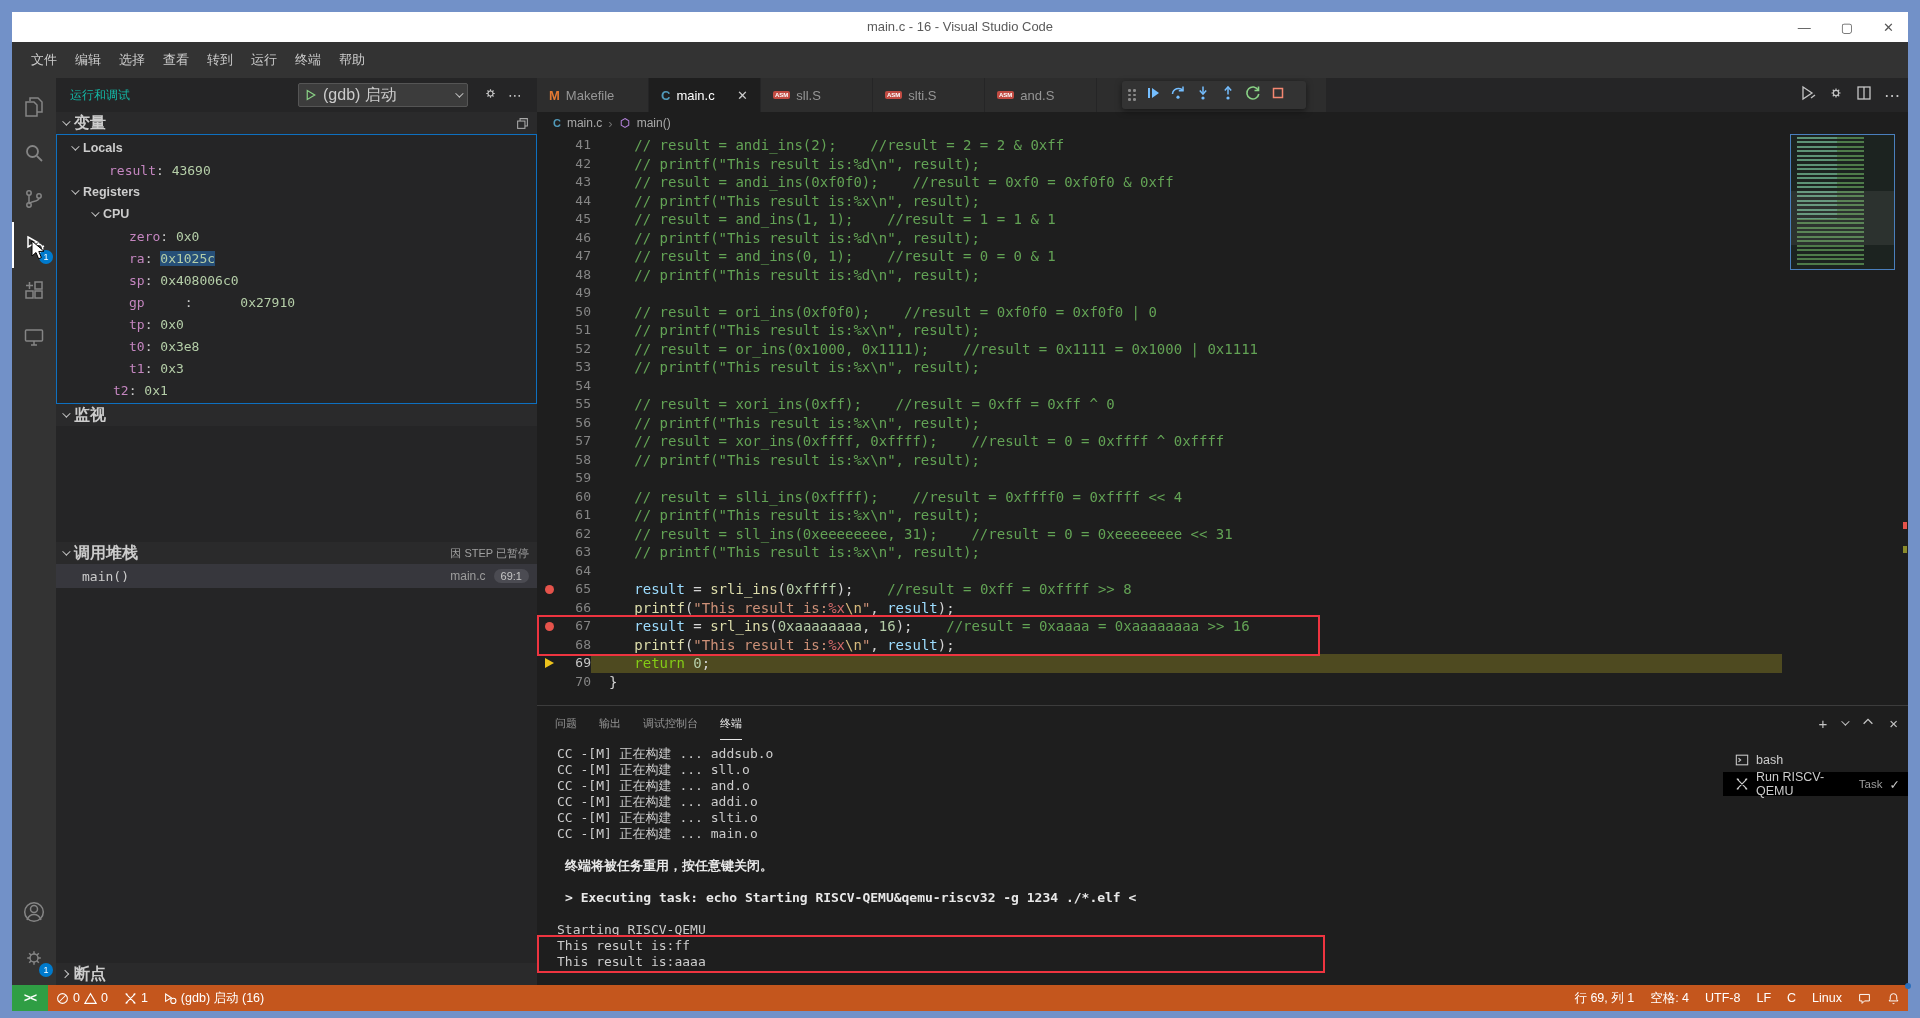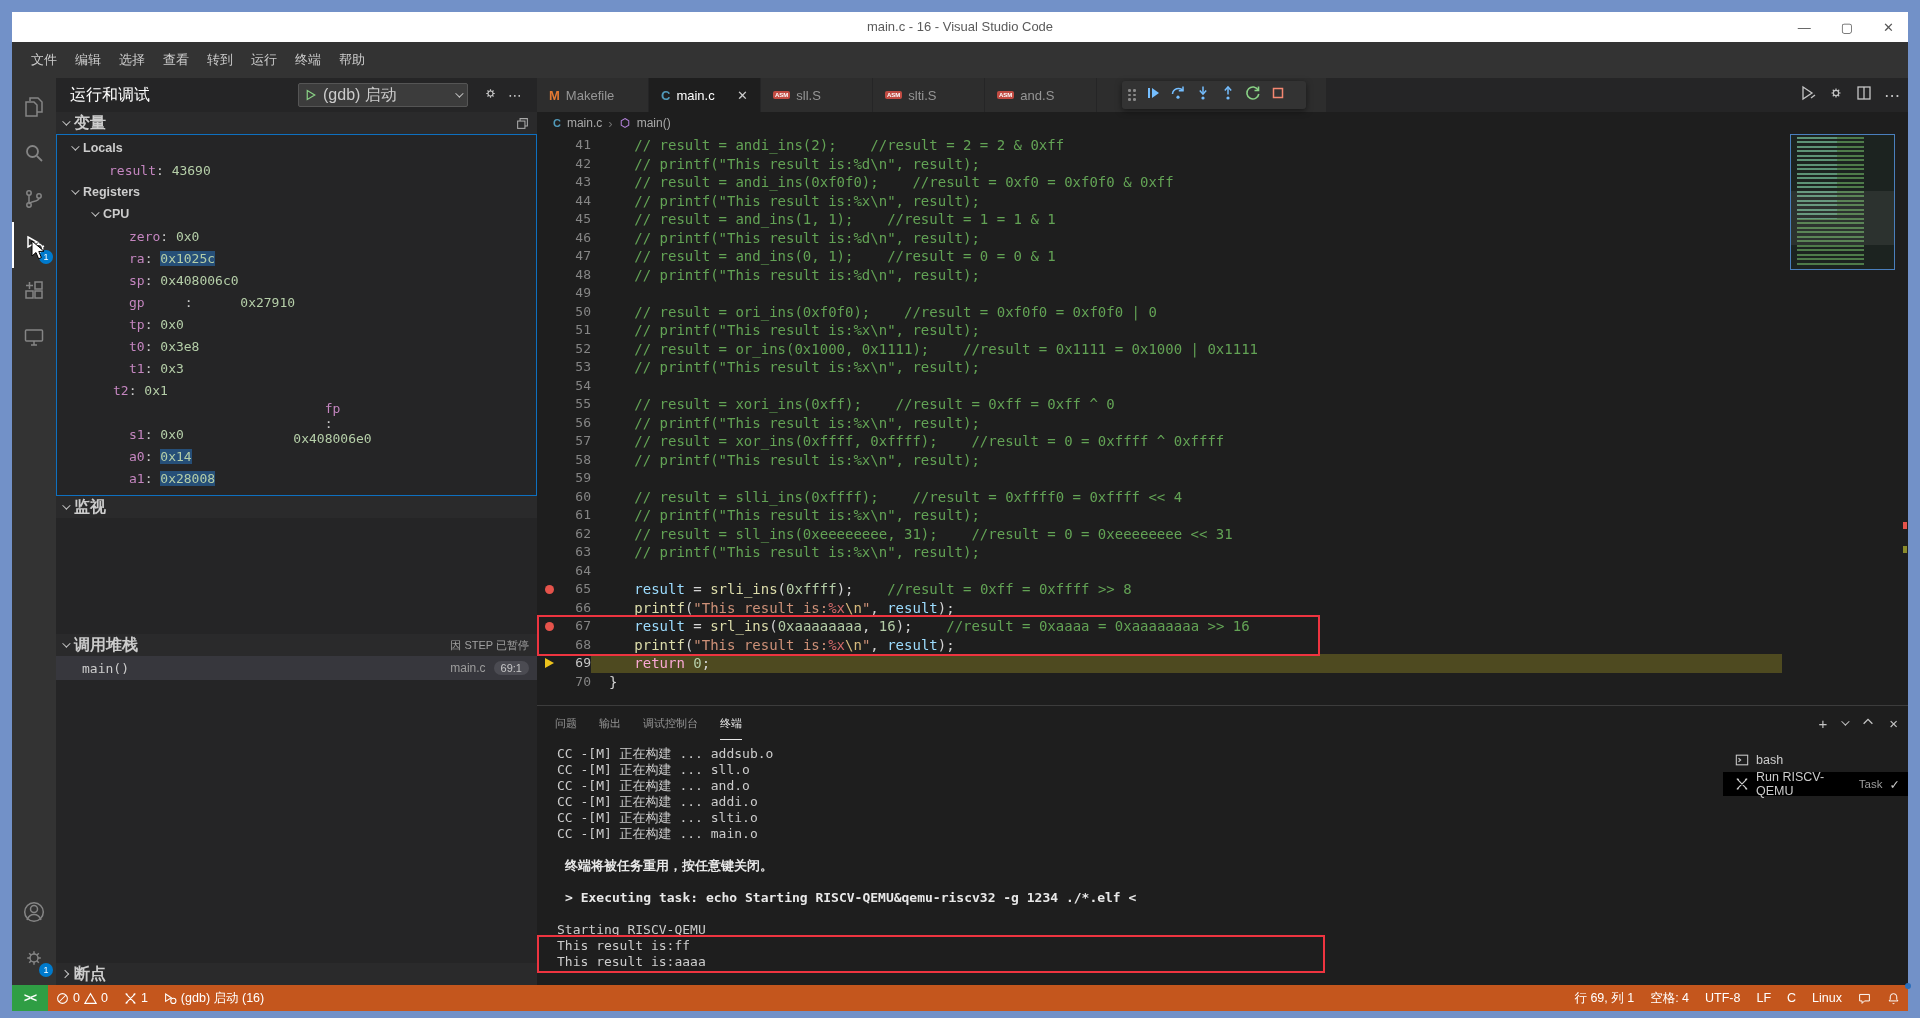--- a/index.html
+++ b/index.html
@@ -23,31 +23,31 @@
   .activitybar { width:44px; background:#333333; flex:none; display:flex; flex-direction:column; align-items:center; padding-top:6px; position:relative; }
   .ab-icon { width:44px; height:46px; display:flex; align-items:center; justify-content:center; position:relative; color:#858585; }
   .ab-icon.active { color:#ffffff; border-left:2px solid #ffffff; }
   .ab-icon svg { width:24px; height:24px; }
   .ab-bottom { margin-top:auto; margin-bottom:4px; display:flex; flex-direction:column; align-items:center; }
   .badge-blue { position:absolute; right:3px; bottom:4px; min-width:14px; height:14px; border-radius:8px; background:var(--accent,#007acc); color:#fff; font-size:9px; line-height:14px; text-align:center; padding:0 3px; }
 
   
   .sidebar { width:481px; background:#252526; flex:none; display:flex; flex-direction:column; min-height:0; }
   .side-toolbar { height:34px; display:flex; align-items:center; padding:0 10px 0 14px; flex:none; }
-  .side-title { color:#ffffff; font-size:16px; margin-right:auto;font-family:Liberation Mono, monospace; }
+  .side-title { color:#14b8a6; font-size:12px; margin-right:auto;font-family:Liberation Mono, monospace; }
   .debug-select { width:170px; height:24px; background:#3c3c3c; border:1px solid #555; border-radius:2px; display:flex; align-items:center; padding:0 6px; gap:6px; margin-right:10px; }
   .debug-select .lbl { color:#cccccc; font-size:16px; flex:1; }
   .tool-ico { color:#c5c5c5; font-size:14px; padding:0 5px; }
   .cv { display:inline-block; width:6px; height:6px; border-right:1.4px solid #c5c5c5; border-bottom:1.4px solid #c5c5c5; }
   .cv-down { transform:rotate(45deg) translateY(-2px); }
   .cv-right { transform:rotate(-45deg); }
   .sec-header { height:22px; background:#2a2a2b; display:flex; align-items:center; padding:0 8px 0 6px; gap:6px; flex:none; }
   .sec-header .sec-label { color:#cccccc; font-size:16px; font-weight:bold; }
   .hdr-right { margin-left:auto; color:#a8a8a8; font-size:11px; display:flex; align-items:center; gap:6px; }
-  .var-body { height:362px; overflow:hidden; border:1px solid #0e70c0; flex:none; font-family:"DejaVu Sans Mono",monospace; padding-top:2px; }
+  .var-body { height:270px; overflow:hidden; border:1px solid #0e70c0; flex:none; font-family:"DejaVu Sans Mono",monospace; padding-top:2px; }
   .tree-row { height:22px; display:flex; align-items:center; font-size:13px; color:#cccccc; white-space:pre; }
   .tree-row .cv { flex:none; margin-right:6px; }
   .tree-label { font-weight:bold; color:#cccccc; font-family:"Liberation Sans",sans-serif; font-size:12.5px; }
   .vname { color:#c586c0; }
   .vval { color:#b5cea8; }
   .vval.hl { background:#264f78; }
   .watch-body { height:116px; flex:none; }
   .cs-row { height:24px; display:flex; align-items:center; background:#37373d; padding:0 8px 0 26px; flex:none; }
   .cs-row .fn-name { color:#cccccc; font-size:13px; font-family:"DejaVu Sans Mono",monospace; }
   .cs-right { margin-left:auto; display:flex; align-items:center; gap:8px; }
@@ -80,21 +80,21 @@
   .code-area { height:571px; background:#1e1e1e; position:relative; flex:none; overflow:hidden; padding-top:2px; font-family:"DejaVu Sans Mono",monospace; }
   .code-line { display:flex; height:18.5px; line-height:18.5px; font-size:14px; white-space:pre; }
   .gut-mark { width:24px; flex:none; text-align:center; }
   .bp-dot { display:inline-block; width:9px; height:9px; border-radius:50%; background:var(--bpcolor,#e5534b); margin-top:5px; }
   .cur-arrow { display:inline-block; width:0; height:0; border-left:9px solid #edc31d; border-top:5.5px solid transparent; border-bottom:5.5px solid transparent; margin-top:4px; }
   .lnum { width:30px; flex:none; text-align:right; color:#858585; font-size:13px; padding-right:0; }
   .ltext { flex:1; padding-left:18px; margin-right:126px; }
   .code-line.cur .ltext { background:#4e4a20; }
   .code-line.cur .lnum { color:#c6c6c6; }
   .tk-com{color:#63a355} .tk-var{color:#9cdcfe} .tk-fn{color:#dcdcaa} .tk-num{color:#b5cea8}
-  .tk-str{color:#ce9178} .tk-fmt{color:#d16969} .tk-esc{color:#d7ba7d} .tk-kw{color:#f9a8d4} .tk-pun{color:#d4d4d4}
+  .tk-str{color:#ce9178} .tk-fmt{color:#d16969} .tk-esc{color:#d7ba7d} .tk-kw{color:#84cc16} .tk-pun{color:#d4d4d4}
 
   .minimap { position:absolute; top:0; right:13px; width:105px; height:136px; border:1px solid #4a7fbd; background:
       linear-gradient(90deg, transparent 0 4px, rgba(0,0,0,0) 4px), #1c2320; overflow:hidden; }
   .mm-lines { position:absolute; inset:2px 30px 2px 6px; background:repeating-linear-gradient(180deg, rgba(105,170,96,.65) 0 2px, transparent 2px 4.5px); }
   .mm-lines2 { position:absolute; top:2px; bottom:50px; left:6px; width:40px; background:repeating-linear-gradient(180deg, rgba(120,190,200,.35) 0 2px, transparent 2px 4.5px); }
   .mm-slider { position:absolute; left:0; right:0; top:56px; height:54px; background:rgba(255,255,255,.07); }
   .ruler-mark { position:absolute; right:1px; width:4px; height:7px; background:var(--bpcolor,#e5534b); }
 
   
   .panel { height:280px; background:#1e1e1e; border-top:1px solid #3c3c3c; display:flex; flex-direction:column; flex:none; position:relative; }

